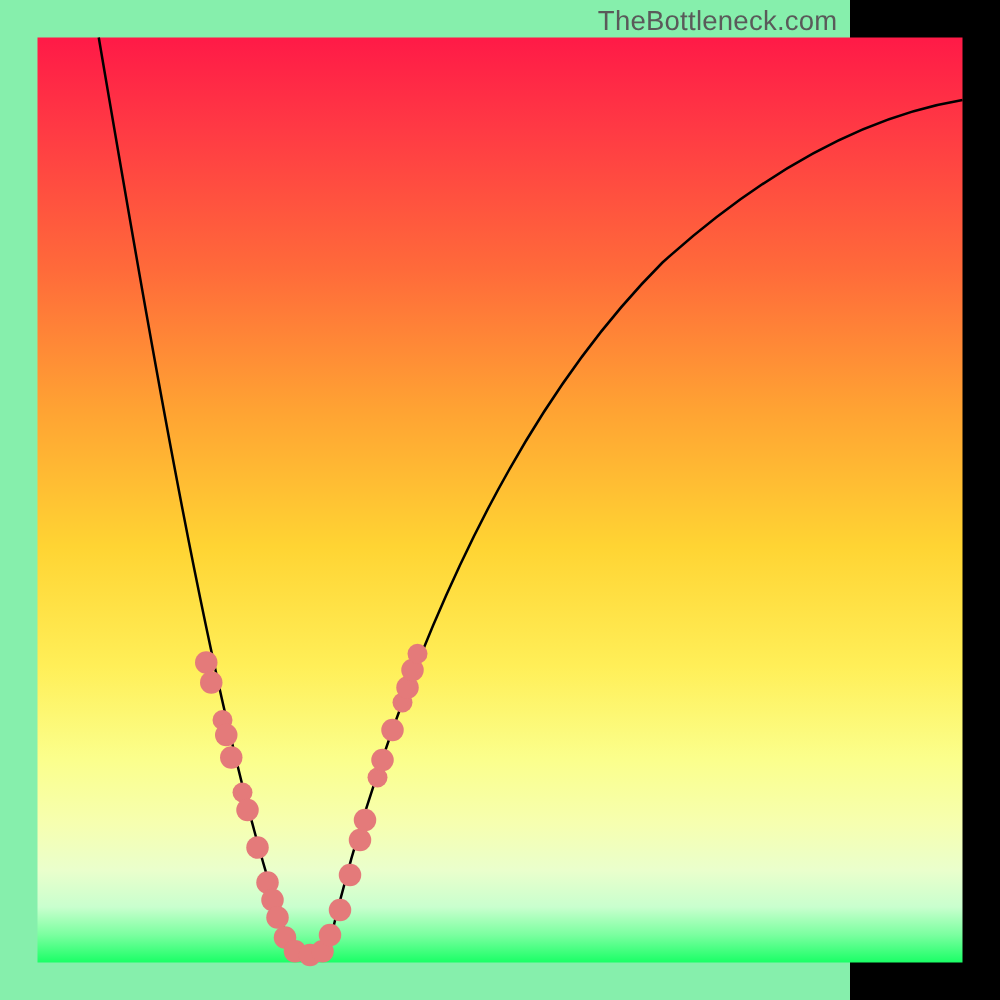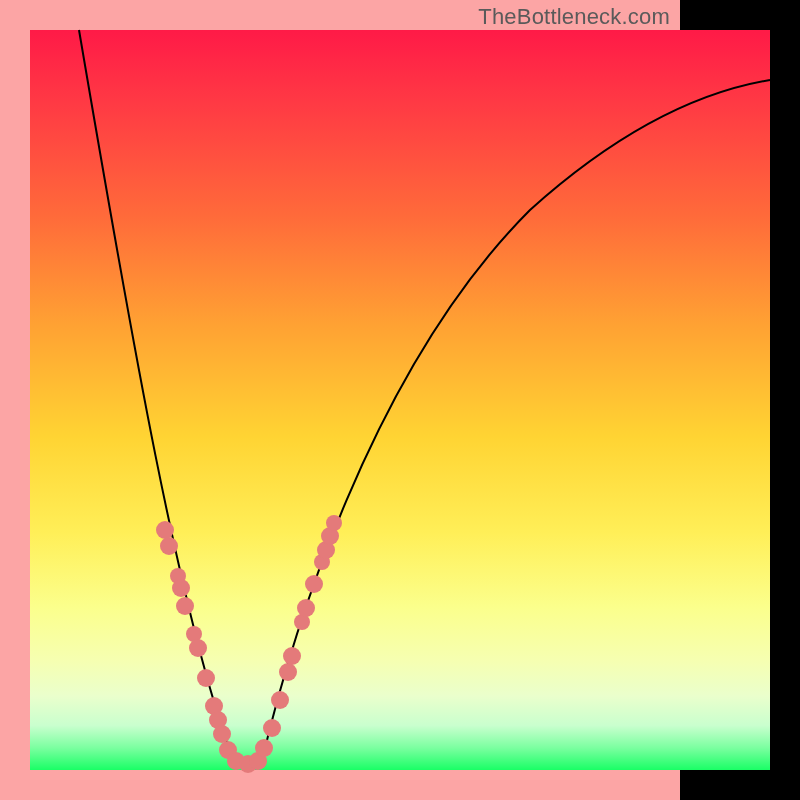--- a/index.html
+++ b/index.html
@@ -10,21 +10,21 @@
     overflow: hidden;
     background: #000;
     font-family: Arial, Helvetica, sans-serif;
   }
   .frame {
     position: absolute;
     left: 0;
     top: 0;
     width: 680px;
     height: 800px;
-    background: #fca5a5;
+    background: #86efac;
     text-decoration: underline;
   }
   .plot-area {
     position: absolute;
     left: 30px;
     top: 30px;
     width: 740px;
     height: 740px;
     background: linear-gradient(to bottom,
       #ff1a47 0%,

